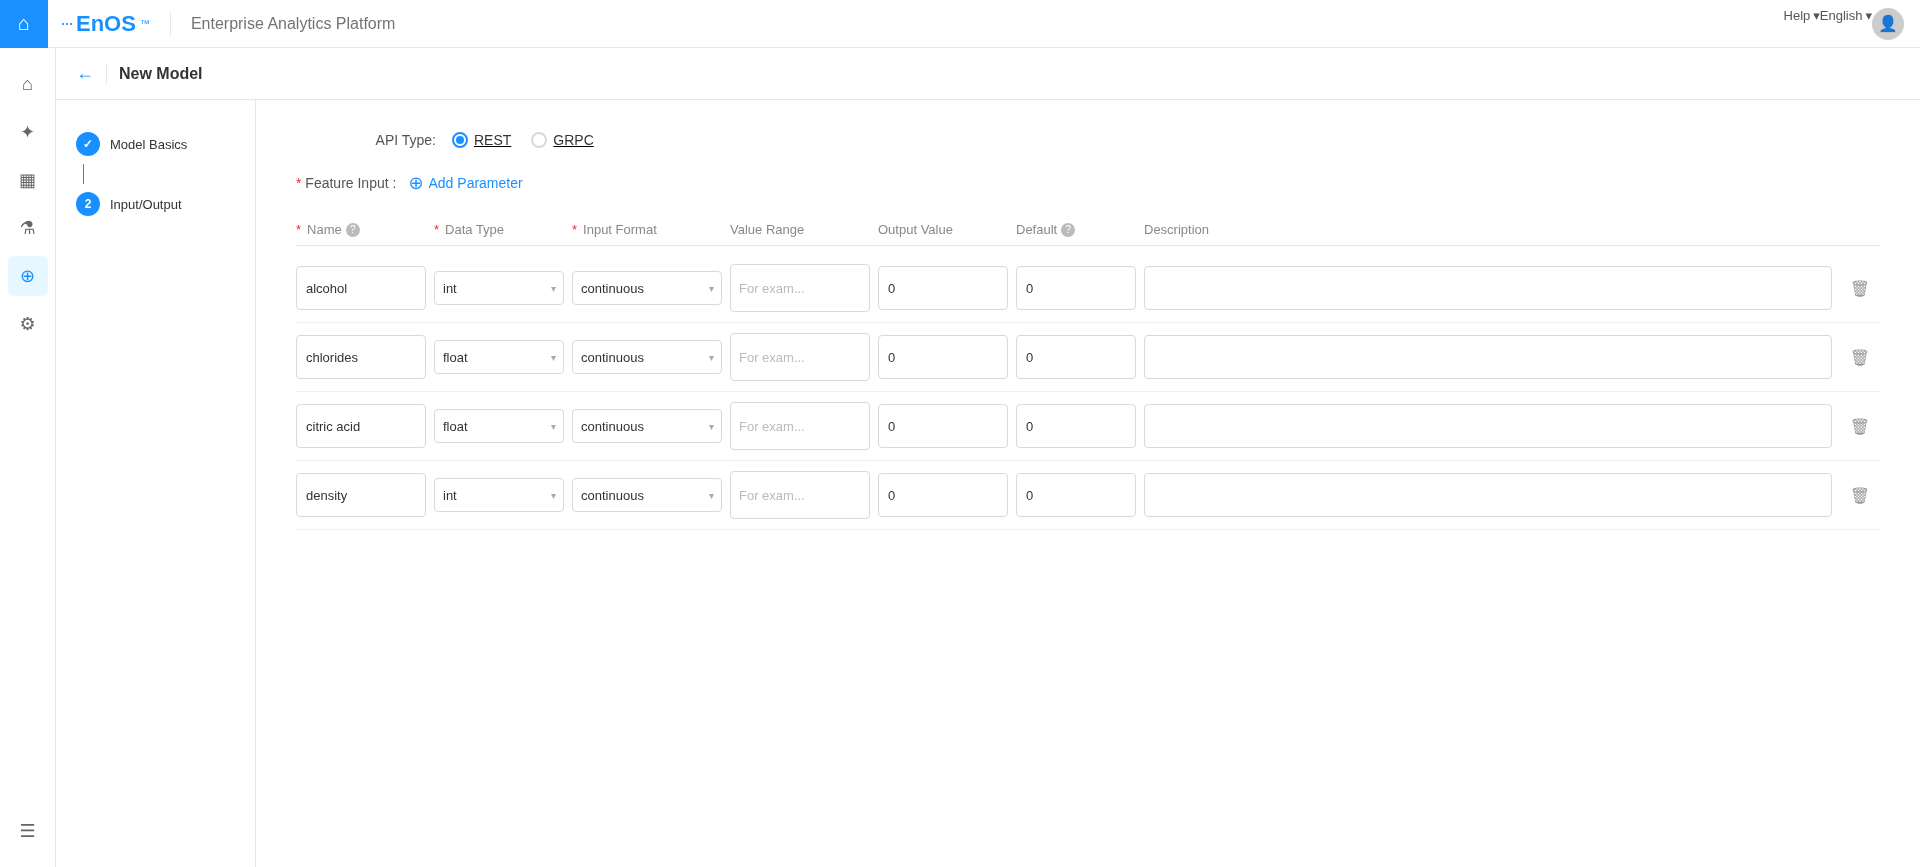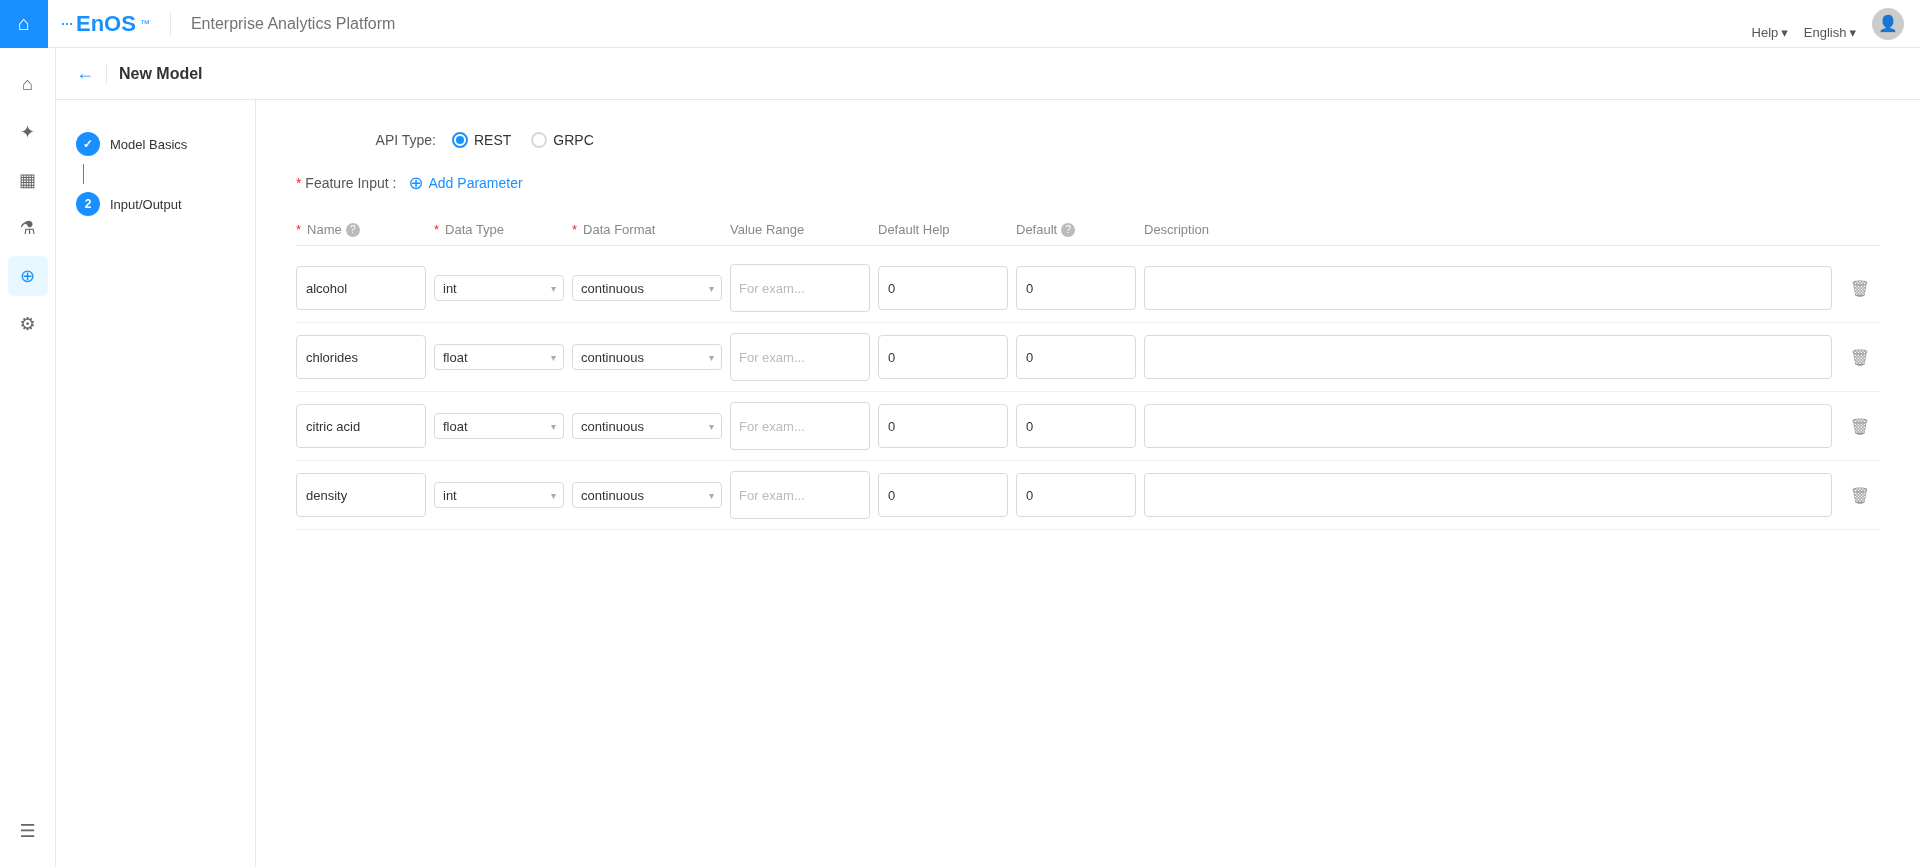--- a/index.html
+++ b/index.html
@@ -13,21 +13,21 @@
       padding: 0 16px; gap: 12px;
       position: fixed; top: 0; left: 0; right: 0; z-index: 100;
     }
     .topbar-home { width: 48px; height: 48px; background: #1890ff; display: flex; align-items: center; justify-content: center; color: white; font-size: 20px; flex-shrink: 0; margin-left: -16px; }
     .topbar-logo { display: flex; align-items: center; gap: 4px; }
     .topbar-logo-dots { font-size: 18px; color: #1890ff; letter-spacing: -2px; }
     .topbar-logo-text { font-size: 22px; font-weight: 700; color: #1890ff; }
     .topbar-logo-tm { font-size: 10px; color: #1890ff; vertical-align: super; }
     .topbar-divider { width: 1px; height: 24px; background: #e8e8e8; margin: 0 8px; }
     .topbar-app-name { font-size: 16px; color: #737373; flex: 1; }
-    .topbar-actions { display: flex; align-items: flex-end; gap: 16px; }
+    .topbar-actions { display: flex; align-items: flex-start; }
     .topbar-btn { color: #555; font-size: 13px; cursor: pointer; display: flex; align-items: center; gap: 3px; }
     .topbar-avatar { width: 32px; height: 32px; border-radius: 50%; background: #ccc; display: flex; align-items: center; justify-content: center; color: #666; font-size: 16px; }
 
     
     .sidebar-icons {
       position: fixed; top: 48px; left: 0; bottom: 0;
       width: 56px; background: #fff;
       border-right: 1px solid #e8e8e8;
       display: flex; flex-direction: column; align-items: center;
       padding-top: 16px; gap: 8px; z-index: 90;
@@ -85,21 +85,21 @@
     
     .form-area {
       flex: 1; background: #fff; overflow-y: auto; padding: 32px 40px;
     }
 
     
     .form-row {
       display: flex; align-items: center; gap: 16px; margin-bottom: 24px;
     }
     .form-label { font-size: 14px; color: #555; min-width: 140px; text-align: right; }
-    .radio-group { display: flex; align-items: center; gap: 20px; }
+    .radio-group { display: flex; align-items: center; gap: 20px; text-decoration: underline; }
     .radio-option { display: flex; align-items: center; gap: 6px; cursor: pointer; }
     .radio-dot {
       width: 16px; height: 16px; border-radius: 50%;
       border: 2px solid #d9d9d9; display: flex; align-items: center; justify-content: center;
     }
     .radio-dot.checked { border-color: #1890ff; }
     .radio-dot.checked::after {
       content: ''; width: 8px; height: 8px; border-radius: 50%; background: #1890ff;
     }
     .radio-text { font-size: 14px; color: #333; }
@@ -136,21 +136,21 @@
       padding: 10px 0; border-bottom: 1px solid #f0f0f0;
     }
     .param-input {
       width: 100%; height: 44px; border: 1px solid #d9d9d9; border-radius: 4px;
       padding: 0 9px; font-size: 13px; color: #333; outline: none;
     }
     .param-select-wrapper {
       position: relative; width: 100%;
     }
     .param-select {
-      width: 100%; height: 26px; border: 1px solid #d9d9d9; border-radius: 4px;
+      width: 100%; height: 34px; border: 1px solid #d9d9d9; border-radius: 4px;
       padding: 0 44px 0 8px; font-size: 13px; color: #333;
       appearance: none; background: #fff; cursor: pointer; outline: none;
     }
     .select-arrow {
       position: absolute; right: 8px; top: 50%; transform: translateY(-50%);
       pointer-events: none; color: #aaa; font-size: 10px;
     }
     .param-input-placeholder {
       width: 100%; height: 48px; border: 1px solid #d9d9d9; border-radius: 4px;
       padding: 0 8px; font-size: 13px; color: #bbb; background: #fff;
@@ -257,27 +257,27 @@
 
       <div class="param-table-header">
         <div class="col-header required-col">
           <span>Name</span>
           <span class="help-icon">?</span>
         </div>
         <div class="col-header required-col">
           <span>Data Type</span>
         </div>
         <div class="col-header required-col">
-          <span>Data Format</span>
+          <span>Input Format</span>
         </div>
         <div class="col-header">
           <span>Value Range</span>
         </div>
         <div class="col-header">
-          <span>Default Help</span>
+          <span>Output Value</span>
         </div>
         <div class="col-header">
           <span>Default</span>
           <span class="help-icon">?</span>
         </div>
         <div class="col-header">
           <span>Description</span>
         </div>
         <div></div>
       </div>

